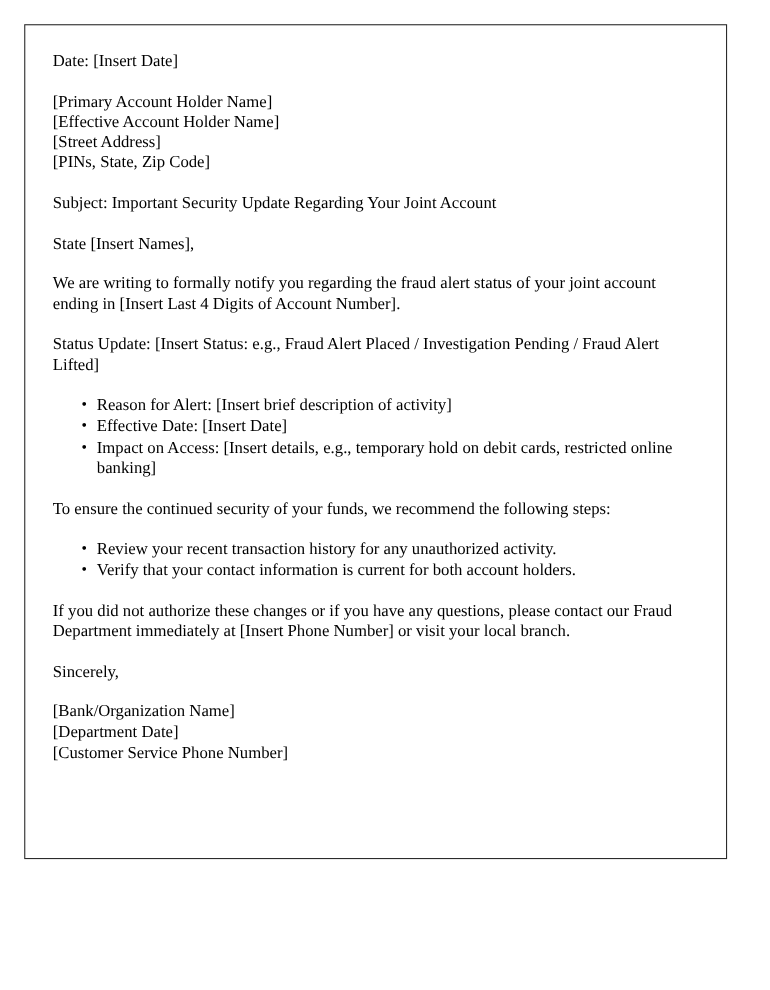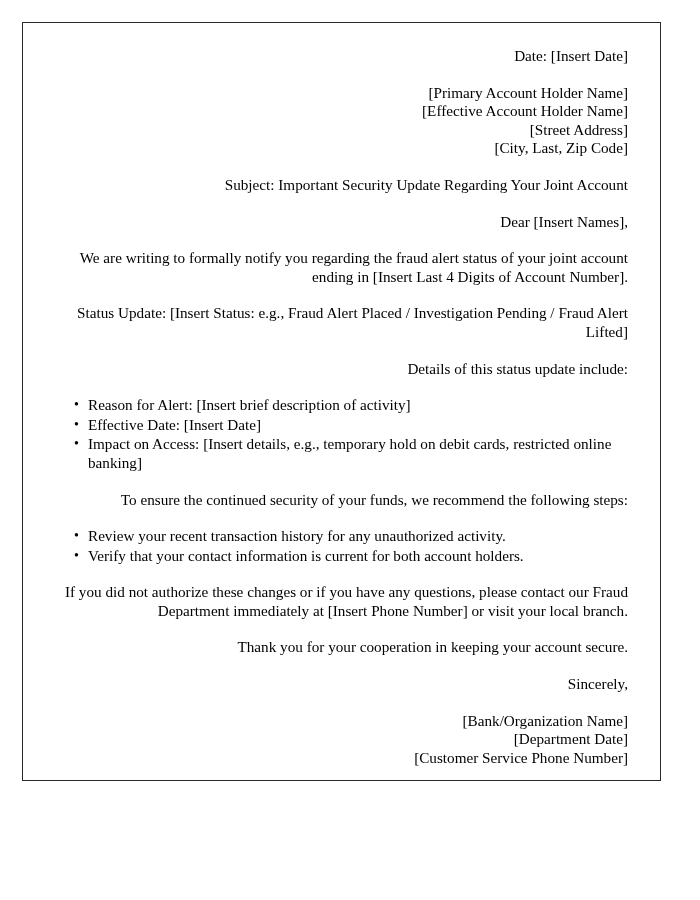--- a/index.html
+++ b/index.html
@@ -27,21 +27,21 @@
   .letter-body {
     position: absolute;
     left: 25px;
     top: 24px;
     width: 580px;
   }
   .para {
     font-size: 15.2px;
     line-height: 18.6px;
     margin: 0 0 18px 0;
-    text-align: right;
+    text-align: left;
   }
   .addr-line {
     display: block;
   }
   .lbl-bold {
     font-weight: normal;
     margin-top: 45px;
   }
   ul.bullets {
     list-style: none;
@@ -69,49 +69,47 @@
 
 <div class="page-frame">
   <div class="letter-body">
 
     <p class="para">Date: [Insert Date]</p>
 
     <p class="para">
       <span class="addr-line">[Primary Account Holder Name]</span>
       <span class="addr-line">[Effective Account Holder Name]</span>
       <span class="addr-line">[Street Address]</span>
-      <span class="addr-line">[City, Last, Zip Code]</span>
+      <span class="addr-line">[PINs, State, Zip Code]</span>
     </p>
 
     <p class="para">Subject: Important Security Update Regarding Your Joint Account</p>
 
-    <p class="para">Dear [Insert Names],</p>
+    <p class="para">State [Insert Names],</p>
 
     <p class="para">We are writing to formally notify you regarding the fraud alert status of your joint account ending in [Insert Last 4 Digits of Account Number].</p>
 
     <p class="para"><span class="lbl-bold">Status Update:</span><span> [Insert Status: e.g., Fraud Alert Placed / Investigation Pending / Fraud Alert Lifted]</span></p>
 
-    <p class="para">Details of this status update include:</p>
 
     <ul class="bullets">
       <li><span class="lbl-bold">Reason for Alert:</span><span> [Insert brief description of activity]</span></li>
       <li><span class="lbl-bold">Effective Date:</span><span> [Insert Date]</span></li>
       <li><span class="lbl-bold">Impact on Access:</span><span> [Insert details, e.g., temporary hold on debit cards, restricted online banking]</span></li>
     </ul>
 
     <p class="para">To ensure the continued security of your funds, we recommend the following steps:</p>
 
     <ul class="bullets">
       <li>Review your recent transaction history for any unauthorized activity.</li>
       <li>Verify that your contact information is current for both account holders.</li>
     </ul>
 
     <p class="para">If you did not authorize these changes or if you have any questions, please contact our Fraud Department immediately at [Insert Phone Number] or visit your local branch.</p>
 
-    <p class="para">Thank you for your cooperation in keeping your account secure.</p>
 
     <p class="para">Sincerely,</p>
 
     <p class="para">
       <span class="addr-line">[Bank/Organization Name]</span>
       <span class="addr-line">[Department Date]</span>
       <span class="addr-line">[Customer Service Phone Number]</span>
     </p>
 
   </div>

